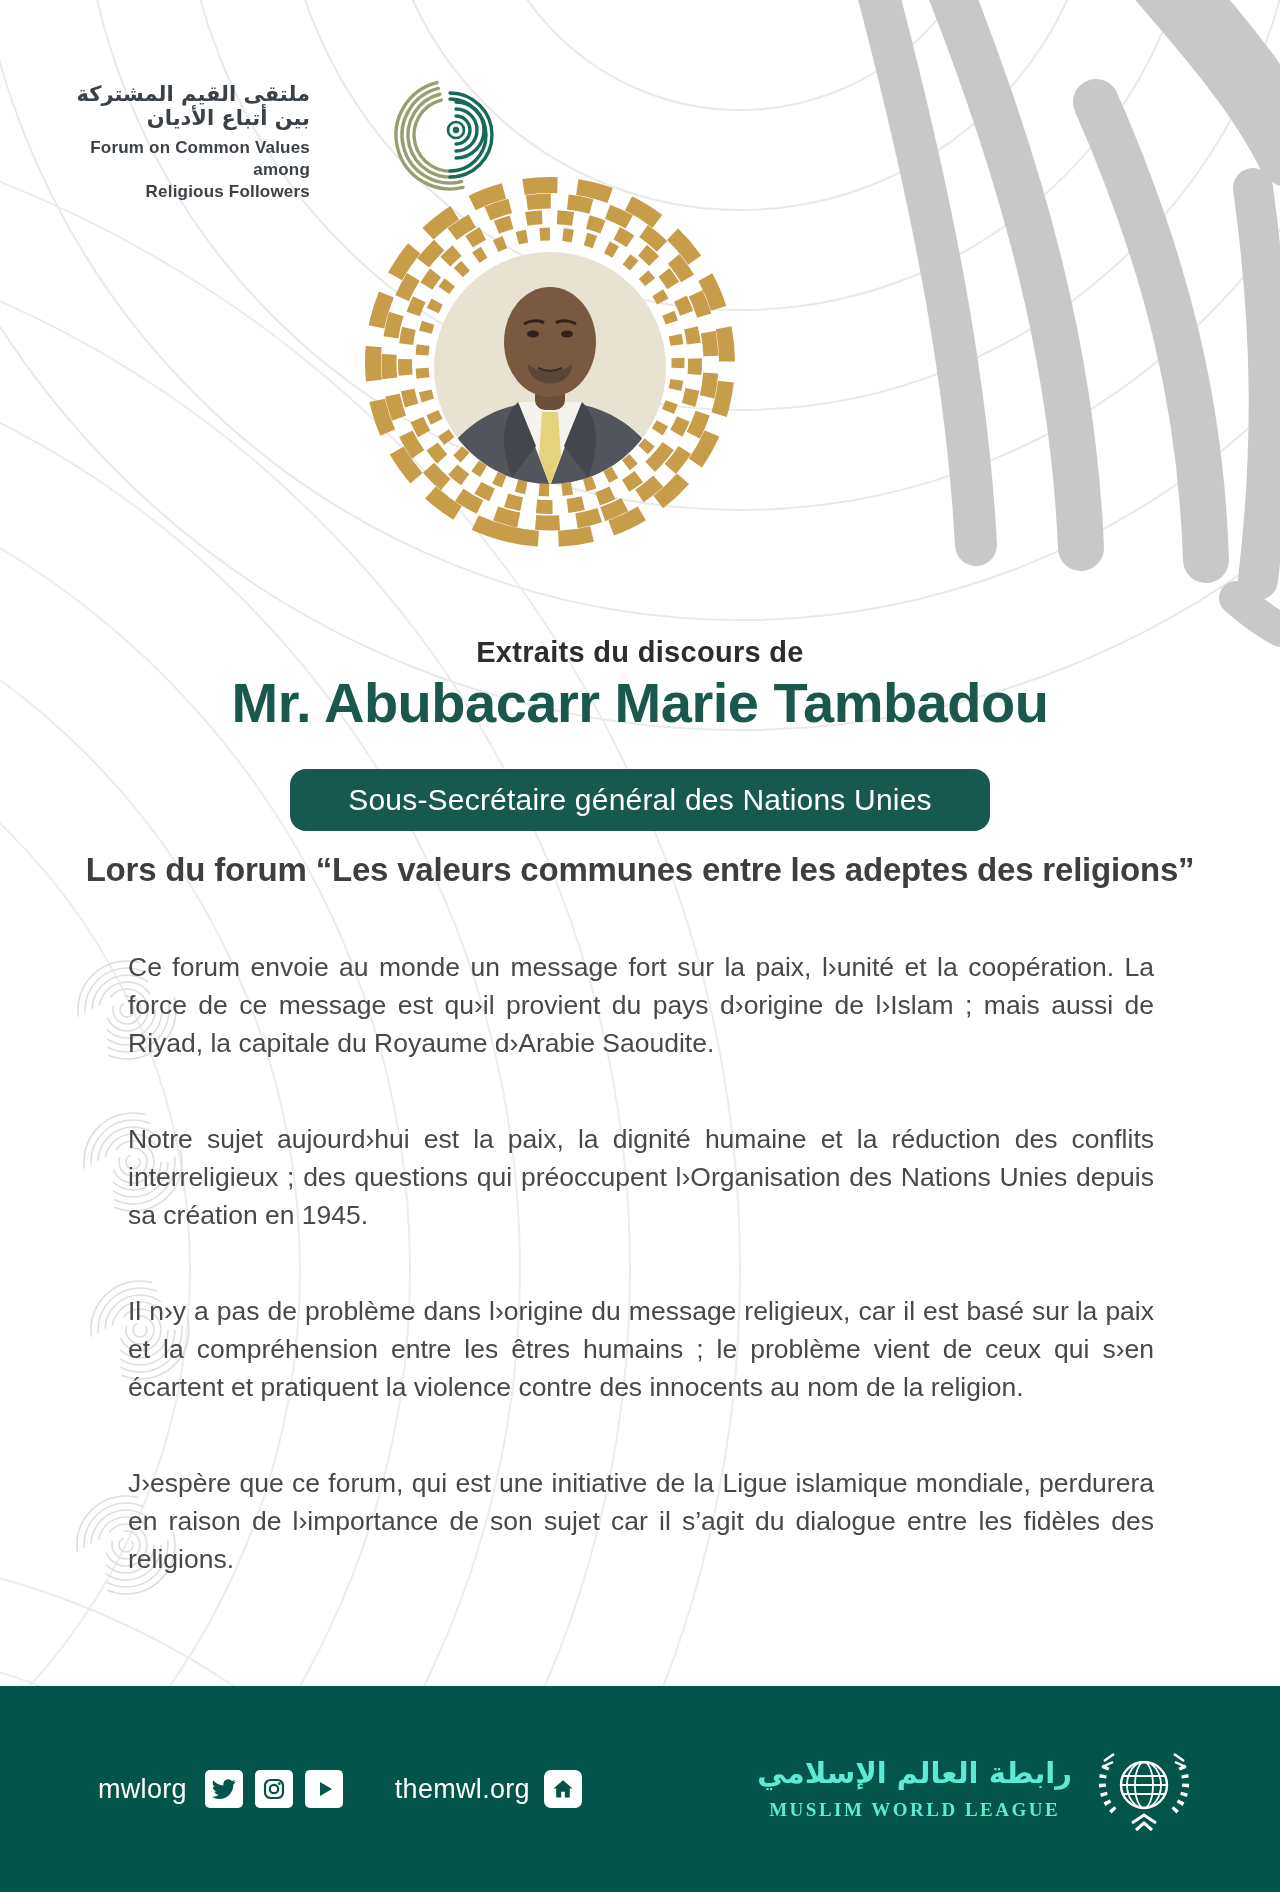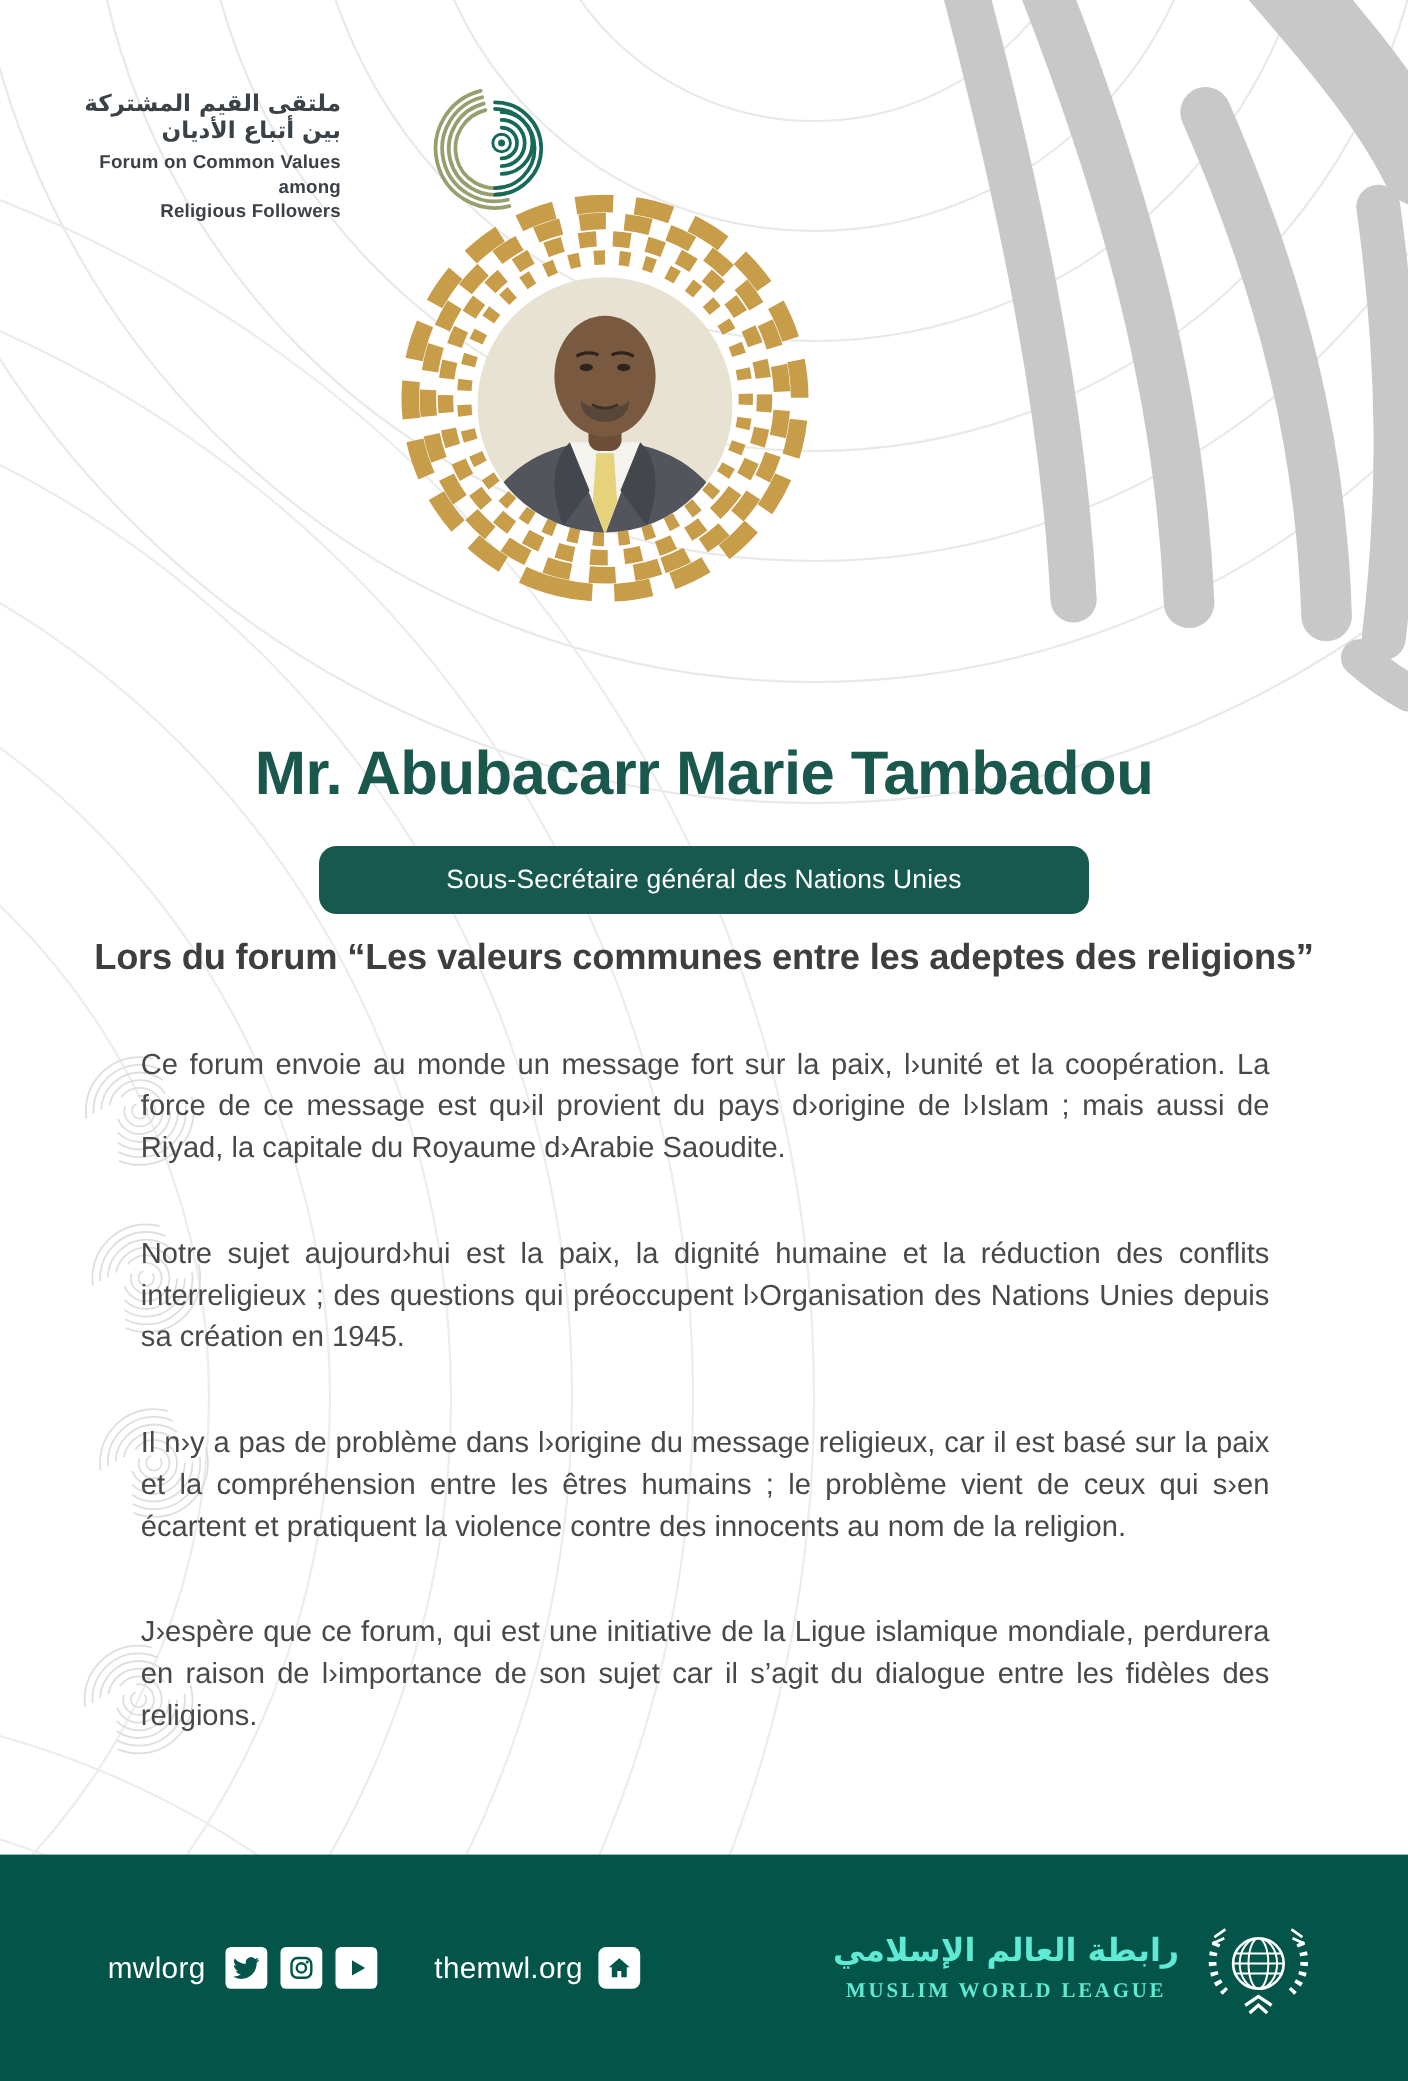--- a/index.html
+++ b/index.html
@@ -21,21 +21,21 @@
   .portrait{position:absolute;left:356px;top:170px;z-index:1;}
 
   
   .kicker{position:absolute;z-index:2;left:0;top:636px;width:1280px;text-align:center;
     font-size:29px;font-weight:700;color:#2d2d2d;letter-spacing:.3px;}
   .name{position:absolute;z-index:2;left:0;top:668px;width:1280px;margin:0;text-align:center;
     font-size:56px;font-weight:800;color:#1a584e;letter-spacing:-.5px;line-height:70px;}
   .role-pill{position:absolute;z-index:2;left:50%;top:769px;transform:translateX(-50%);
     width:700px;height:62px;background:#17594e;border-radius:16px;
     display:flex;align-items:center;justify-content:center;}
-  .role-pill span{color:#ffffff;font-size:24px;font-weight:400;letter-spacing:.2px;}
+  .role-pill span{color:#ffffff;font-size:30px;font-weight:400;letter-spacing:.2px;}
   .event{position:absolute;z-index:2;left:0;top:851px;width:1280px;margin:0;text-align:center;
     font-size:33px;font-weight:700;color:#3e3e3e;letter-spacing:-.2px;}
 
   
   .speech{position:absolute;z-index:2;left:128px;top:948px;width:1026px;
     font-size:26.5px;line-height:38px;color:#484848;text-align:justify;}
   .speech p{margin:0;}
   .speech p + p{margin-top:58px;}
 
   
@@ -180,20 +180,21 @@
 
           <ellipse cx="-17" cy="-34" rx="6" ry="3.4" fill="#2e241d"></ellipse>
           <ellipse cx="17" cy="-34" rx="6" ry="3.4" fill="#2e241d"></ellipse>
           <path d="M -26 -44 C -20 -48, -10 -48, -6 -45" stroke="#2e241d" stroke-width="3" fill="none"></path>
           <path d="M 6 -45 C 10 -48, 20 -48, 26 -44" stroke="#2e241d" stroke-width="3" fill="none"></path>
         </g>
       </g>
     </svg>
   </div>
 
+  <div class="kicker">Extraits du discours de</div>
   <h1 class="name">Mr. Abubacarr Marie Tambadou</h1>
   <div class="role-pill">
     <span>Sous-Secrétaire général des Nations Unies</span>
   </div>
   <h2 class="event">Lors du forum “Les valeurs communes entre les adeptes des religions”</h2>
 
   <section class="speech">
     <p>Ce forum envoie au monde un message fort sur la paix, l›unité et la coopération. La force de ce message est qu›il provient du pays d›origine de l›Islam ; mais aussi de Riyad, la capitale du Royaume d›Arabie Saoudite.</p>
     <p>Notre sujet aujourd›hui est la paix, la dignité humaine et la réduction des conflits interreligieux ; des questions qui préoccupent l›Organisation des Nations Unies depuis sa création en 1945.</p>
     <p>Il n›y a pas de problème dans l›origine du message religieux, car il est basé sur la paix et la compréhension entre les êtres humains ; le problème vient de ceux qui s›en écartent et pratiquent la violence contre des innocents au nom de la religion.</p>

